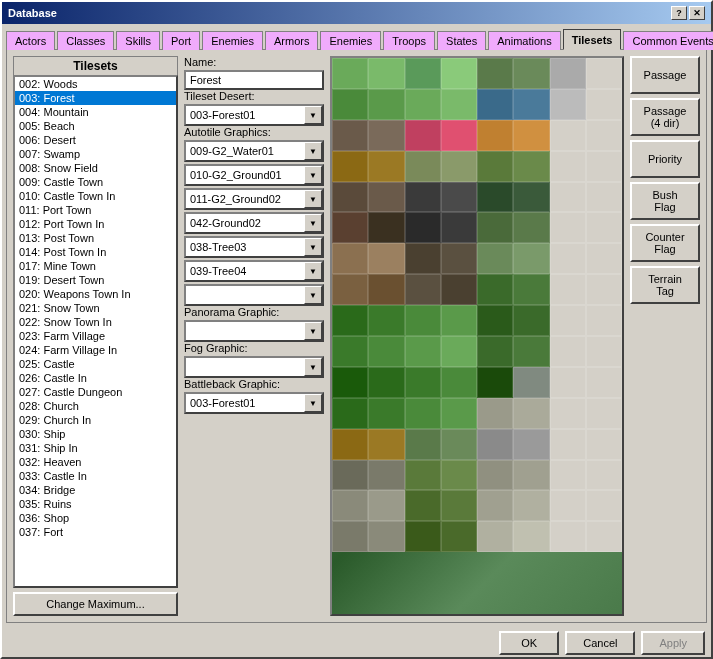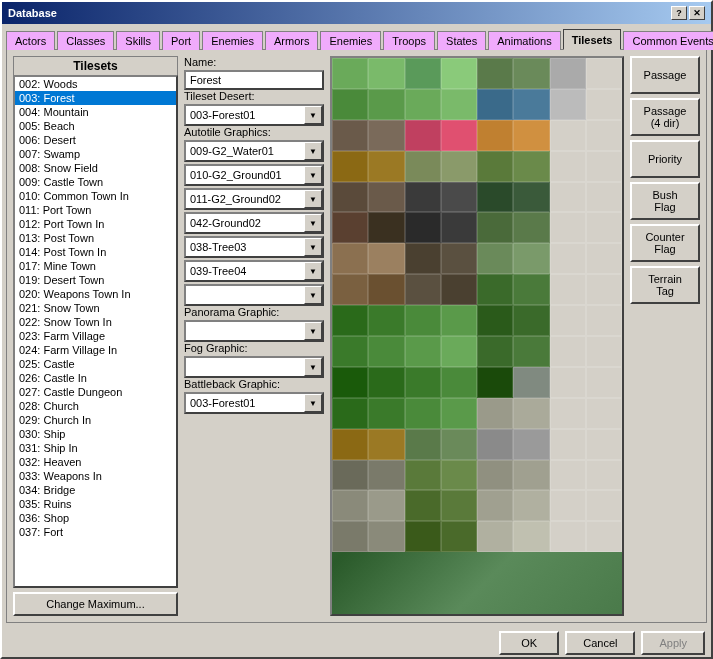--- a/index.html
+++ b/index.html
@@ -341,41 +341,41 @@
         <div class="panel-title">Tilesets</div>
         <div class="list-container" id="tilesets-list">
             <div class="list-item">002: Woods</div>
             <div class="list-item selected">003: Forest</div>
             <div class="list-item">004: Mountain</div>
             <div class="list-item">005: Beach</div>
             <div class="list-item">006: Desert</div>
             <div class="list-item">007: Swamp</div>
             <div class="list-item">008: Snow Field</div>
             <div class="list-item">009: Castle Town</div>
-            <div class="list-item">010: Common Town In</div>
+            <div class="list-item">010: Castle Town In</div>
             <div class="list-item">011: Port Town</div>
             <div class="list-item">012: Port Town In</div>
             <div class="list-item">013: Post Town</div>
             <div class="list-item">014: Post Town In</div>
             <div class="list-item">017: Mine Town</div>
             <div class="list-item">019: Desert Town</div>
             <div class="list-item">020: Weapons Town In</div>
             <div class="list-item">021: Snow Town</div>
             <div class="list-item">022: Snow Town In</div>
             <div class="list-item">023: Farm Village</div>
             <div class="list-item">024: Farm Village In</div>
             <div class="list-item">025: Castle</div>
             <div class="list-item">026: Castle In</div>
             <div class="list-item">027: Castle Dungeon</div>
             <div class="list-item">028: Church</div>
             <div class="list-item">029: Church In</div>
             <div class="list-item">030: Ship</div>
             <div class="list-item">031: Ship In</div>
             <div class="list-item">032: Heaven</div>
-            <div class="list-item">033: Weapons In</div>
+            <div class="list-item">033: Castle In</div>
             <div class="list-item">034: Bridge</div>
             <div class="list-item">035: Ruins</div>
             <div class="list-item">036: Shop</div>
             <div class="list-item">037: Fort</div>
           </div>
         <button class="change-max-btn">Change Maximum...</button>
       </div>
 
       <div class="middle-panel">
 

